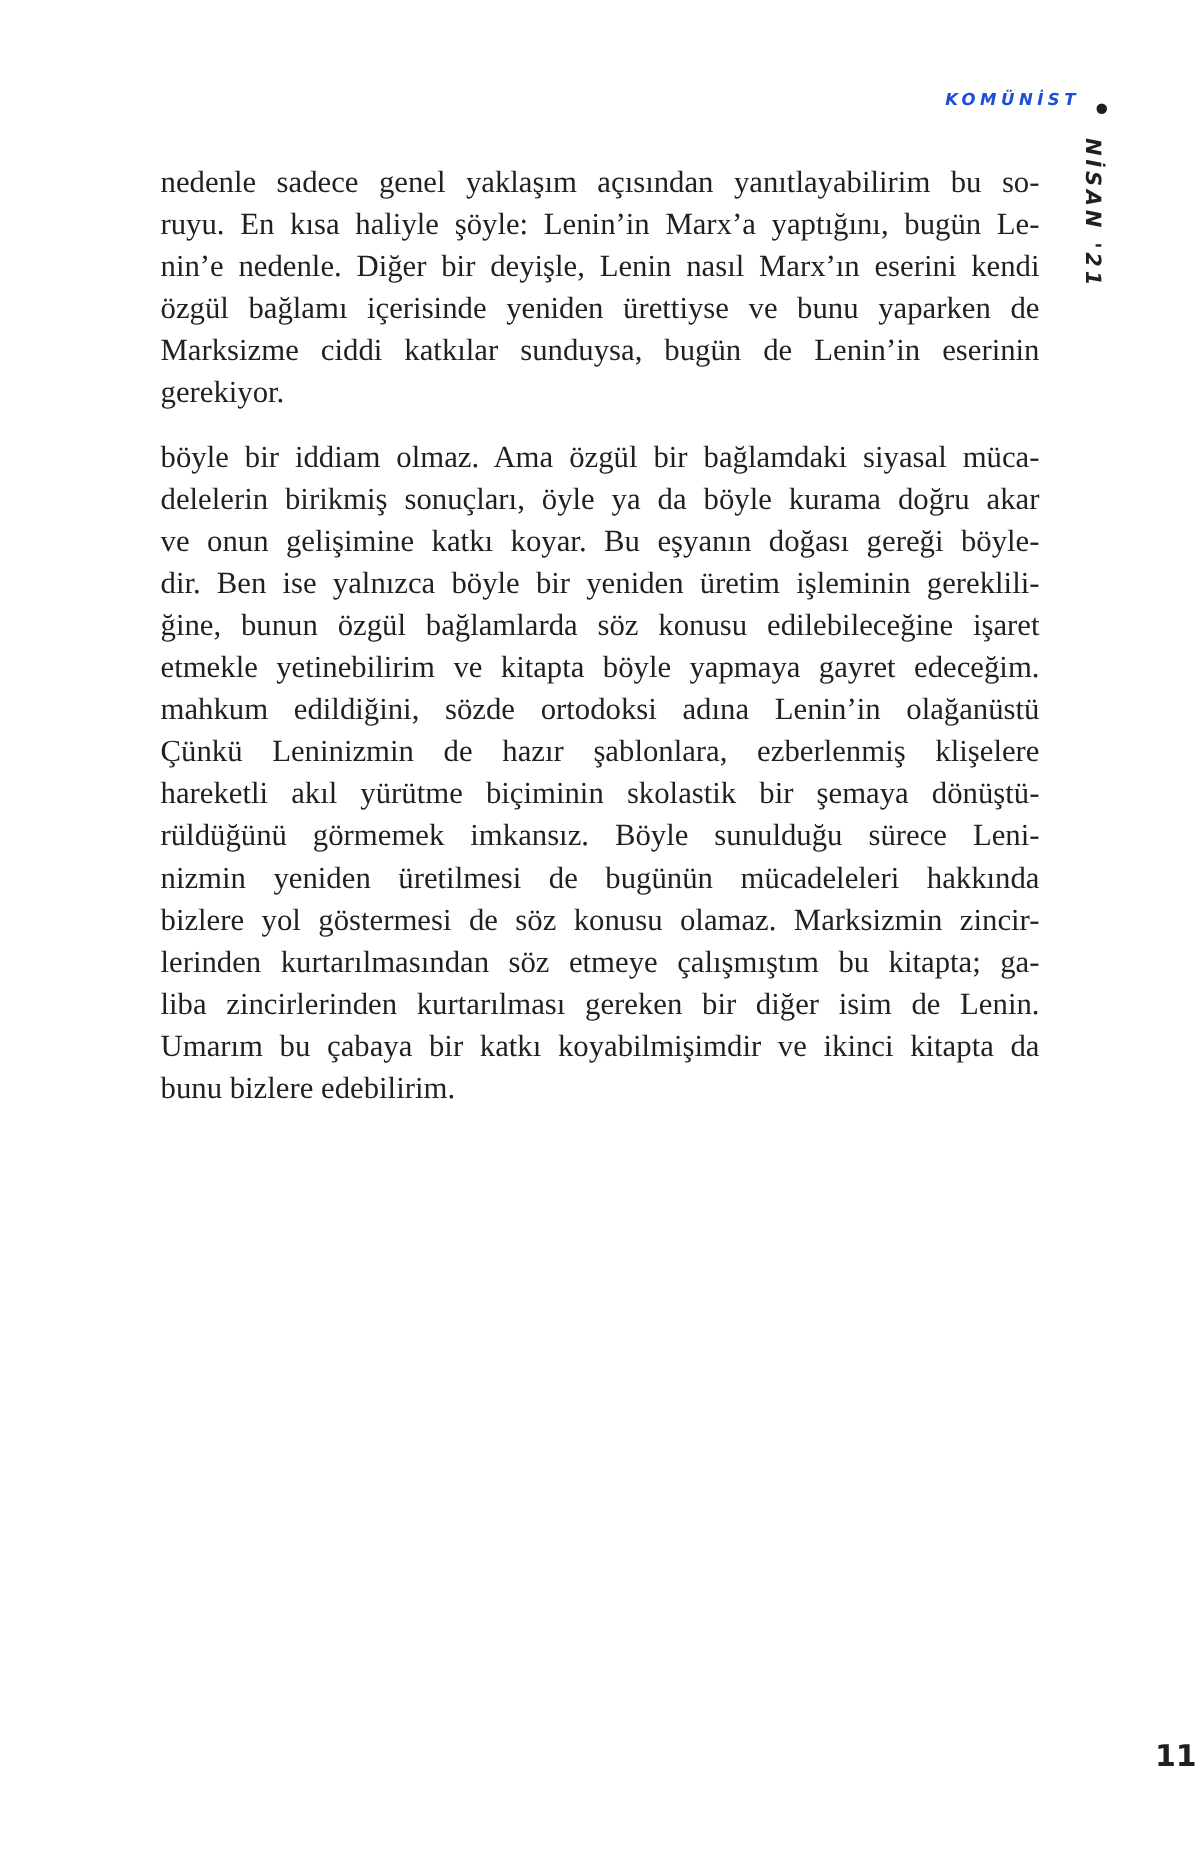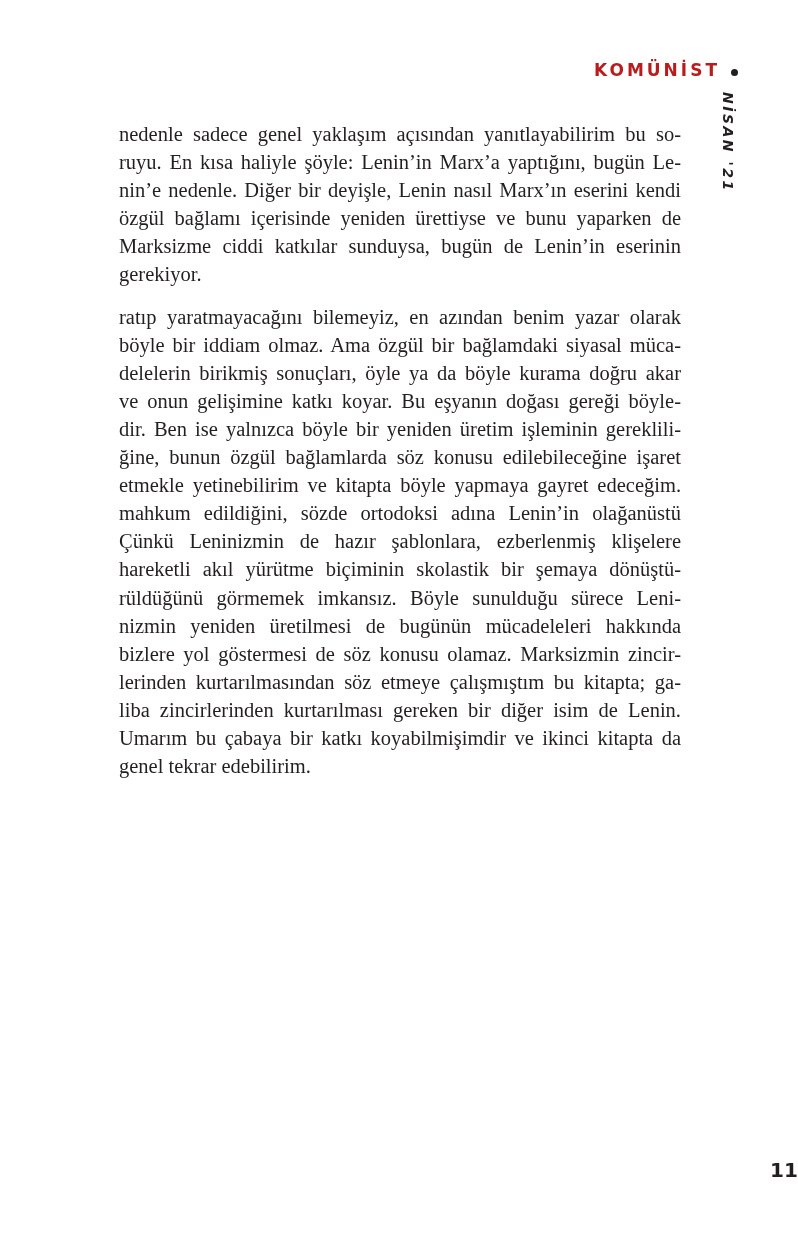--- a/index.html
+++ b/index.html
@@ -1,38 +1,38 @@
 <!DOCTYPE html>
 <html><head>
 <meta charset="utf-8">
 <style>
   html, body { margin:0; padding:0; background:#ffffff; }
   body { width:798px; height:1241px; position:relative; overflow:hidden; }
   .header-title {
     position:absolute; top:60px; right:78px;
-    font-family:"DejaVu Sans", sans-serif; font-weight:bold; 
-    font-size:17px; letter-spacing:3px; color:#b91c1c;
+    font-family:"DejaVu Sans", sans-serif; font-weight:bold; font-style:italic;
+    font-size:11px; letter-spacing:3px; color:#1d4ed8;
   }
   .header-dot {
     position:absolute; top:69px; left:731px; width:7px; height:7px;
     border-radius:50%; background:#231f20;
   }
   .side-label {
     position:absolute; top:92px; left:736px;
     transform-origin: left top; transform: rotate(90deg);
     font-family:"DejaVu Sans", sans-serif; font-weight:bold; font-style:italic;
     font-size:14px; letter-spacing:2.5px; color:#231f20; white-space:nowrap;
   }
   .body-text {
     position:absolute; left:107px; top:108px; width:586px;
     font-family:"Liberation Serif", "DejaVu Serif", serif;
     font-size:20.5px; line-height:28.1px; color:#231f20;
     text-align:justify; hyphens:manual;
   }
-  .body-text p { margin:12px; }
+  .body-text p { margin:0; }
   .body-text p + p { margin-top:14px; }
   .line { display:block; text-align:justify; text-align-last:justify; }
   .line.last { text-align-last:left; }
   .page-number {
     position:absolute; top:1158px; left:722px;
     font-family:"DejaVu Sans", sans-serif; font-weight:bold;
     font-size:20px; color:#231f20;margin-left:48px;
   }
 </style>
 </head>
@@ -46,34 +46,33 @@
   <div class="body-text">
     <p>
       <span class="line">nedenle sadece genel yaklaşım açısından yanıtlayabilirim bu so-</span>
       <span class="line">ruyu. En kısa haliyle şöyle: Lenin’in Marx’a yaptığını, bugün Le-</span>
       <span class="line">nin’e nedenle. Diğer bir deyişle, Lenin nasıl Marx’ın eserini kendi</span>
       <span class="line">özgül bağlamı içerisinde yeniden ürettiyse ve bunu yaparken de</span>
       <span class="line">Marksizme ciddi katkılar sunduysa, bugün de Lenin’in eserinin</span>
       <span class="line last">gerekiyor.</span>
     </p>
     <p>
-      <span class="line">ratıp yaratmayacağını bilemeyiz, en azından benim yazar olarak</span>
       <span class="line">böyle bir iddiam olmaz. Ama özgül bir bağlamdaki siyasal müca-</span>
       <span class="line">delelerin birikmiş sonuçları, öyle ya da böyle kurama doğru akar</span>
       <span class="line">ve onun gelişimine katkı koyar. Bu eşyanın doğası gereği böyle-</span>
       <span class="line">dir. Ben ise yalnızca böyle bir yeniden üretim işleminin gereklili-</span>
       <span class="line">ğine, bunun özgül bağlamlarda söz konusu edilebileceğine işaret</span>
       <span class="line">etmekle yetinebilirim ve kitapta böyle yapmaya gayret edeceğim.</span>
       <span class="line">mahkum edildiğini, sözde ortodoksi adına Lenin’in olağanüstü</span>
       <span class="line">Çünkü Leninizmin de hazır şablonlara, ezberlenmiş klişelere</span>
       <span class="line">hareketli akıl yürütme biçiminin skolastik bir şemaya dönüştü-</span>
       <span class="line">rüldüğünü görmemek imkansız. Böyle sunulduğu sürece Leni-</span>
       <span class="line">nizmin yeniden üretilmesi de bugünün mücadeleleri hakkında</span>
       <span class="line">bizlere yol göstermesi de söz konusu olamaz. Marksizmin zincir-</span>
       <span class="line">lerinden kurtarılmasından söz etmeye çalışmıştım bu kitapta; ga-</span>
       <span class="line">liba zincirlerinden kurtarılması gereken bir diğer isim de Lenin.</span>
       <span class="line">Umarım bu çabaya bir katkı koyabilmişimdir ve ikinci kitapta da</span>
-      <span class="line last">genel tekrar edebilirim.</span>
+      <span class="line last">bunu bizlere edebilirim.</span>
     </p>
   </div>
 
   <div class="page-number">115</div>
 </div>
 
 </body></html>

